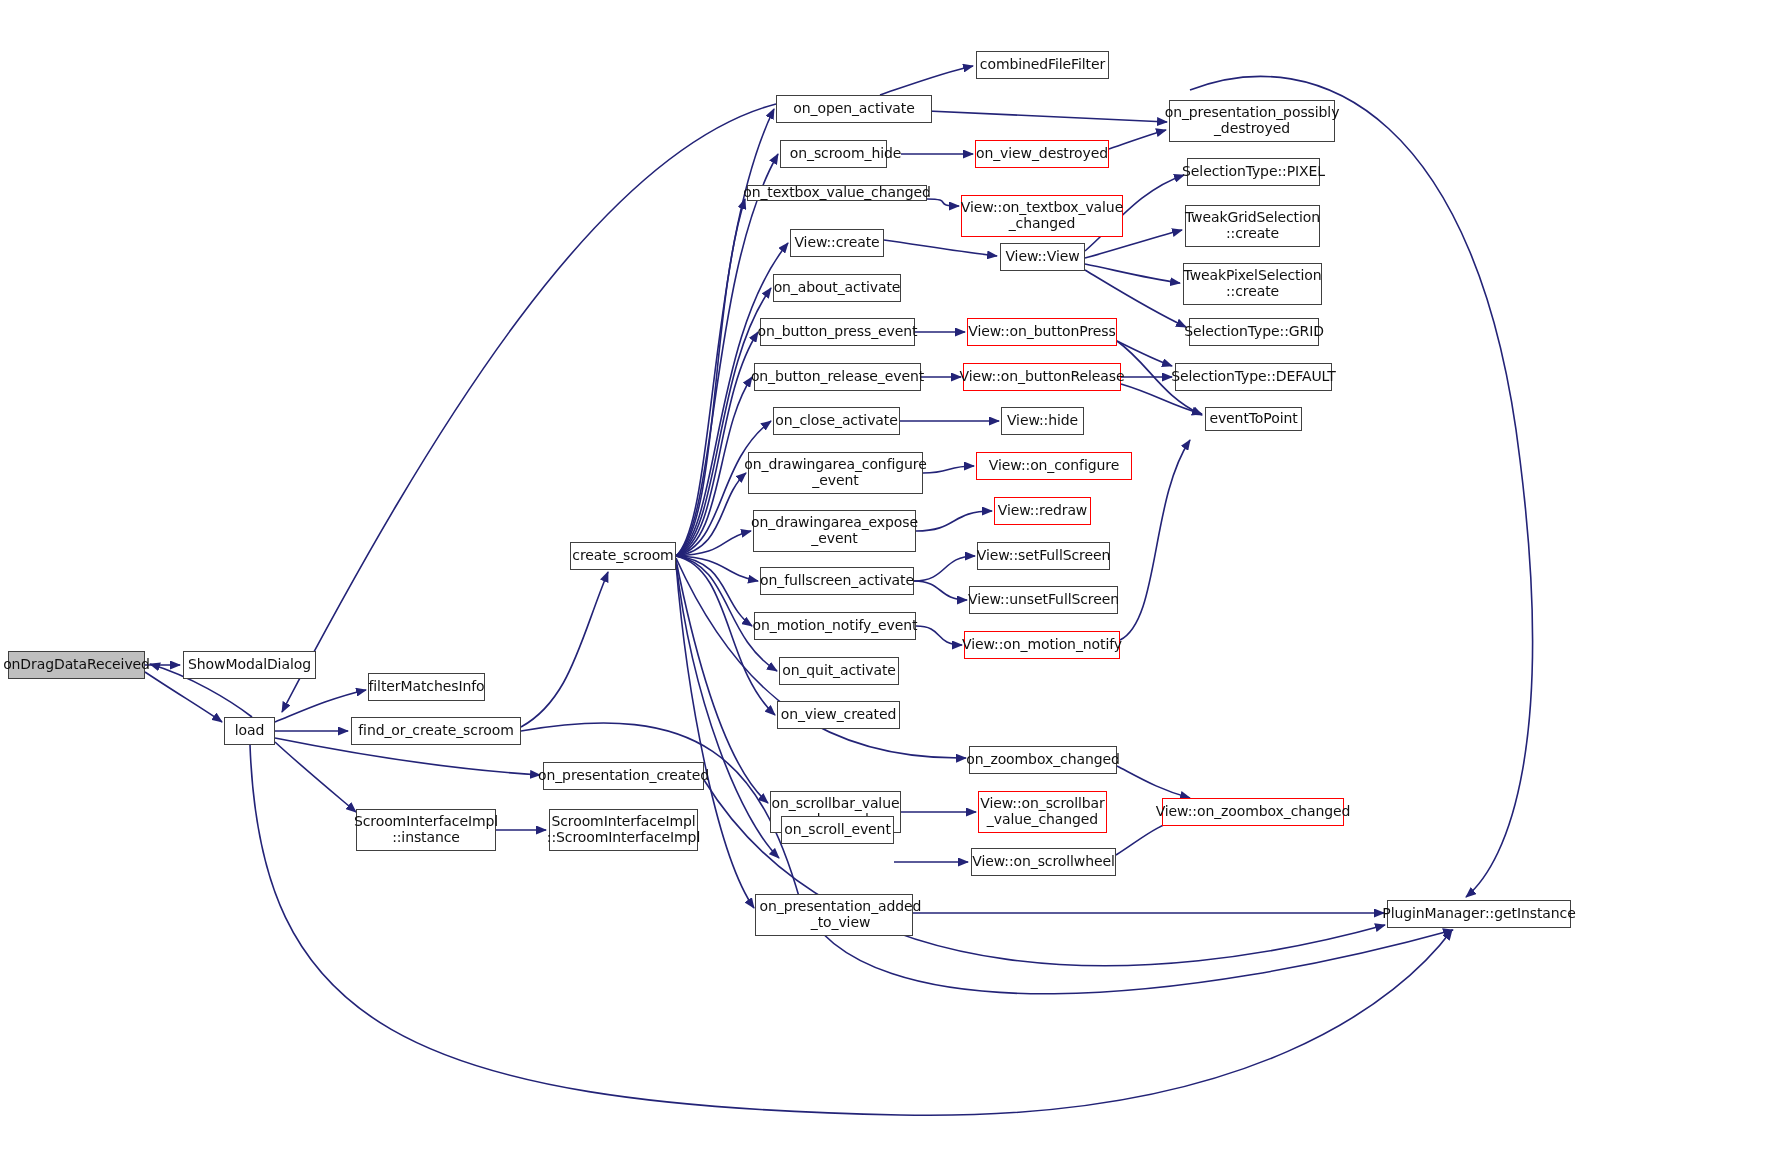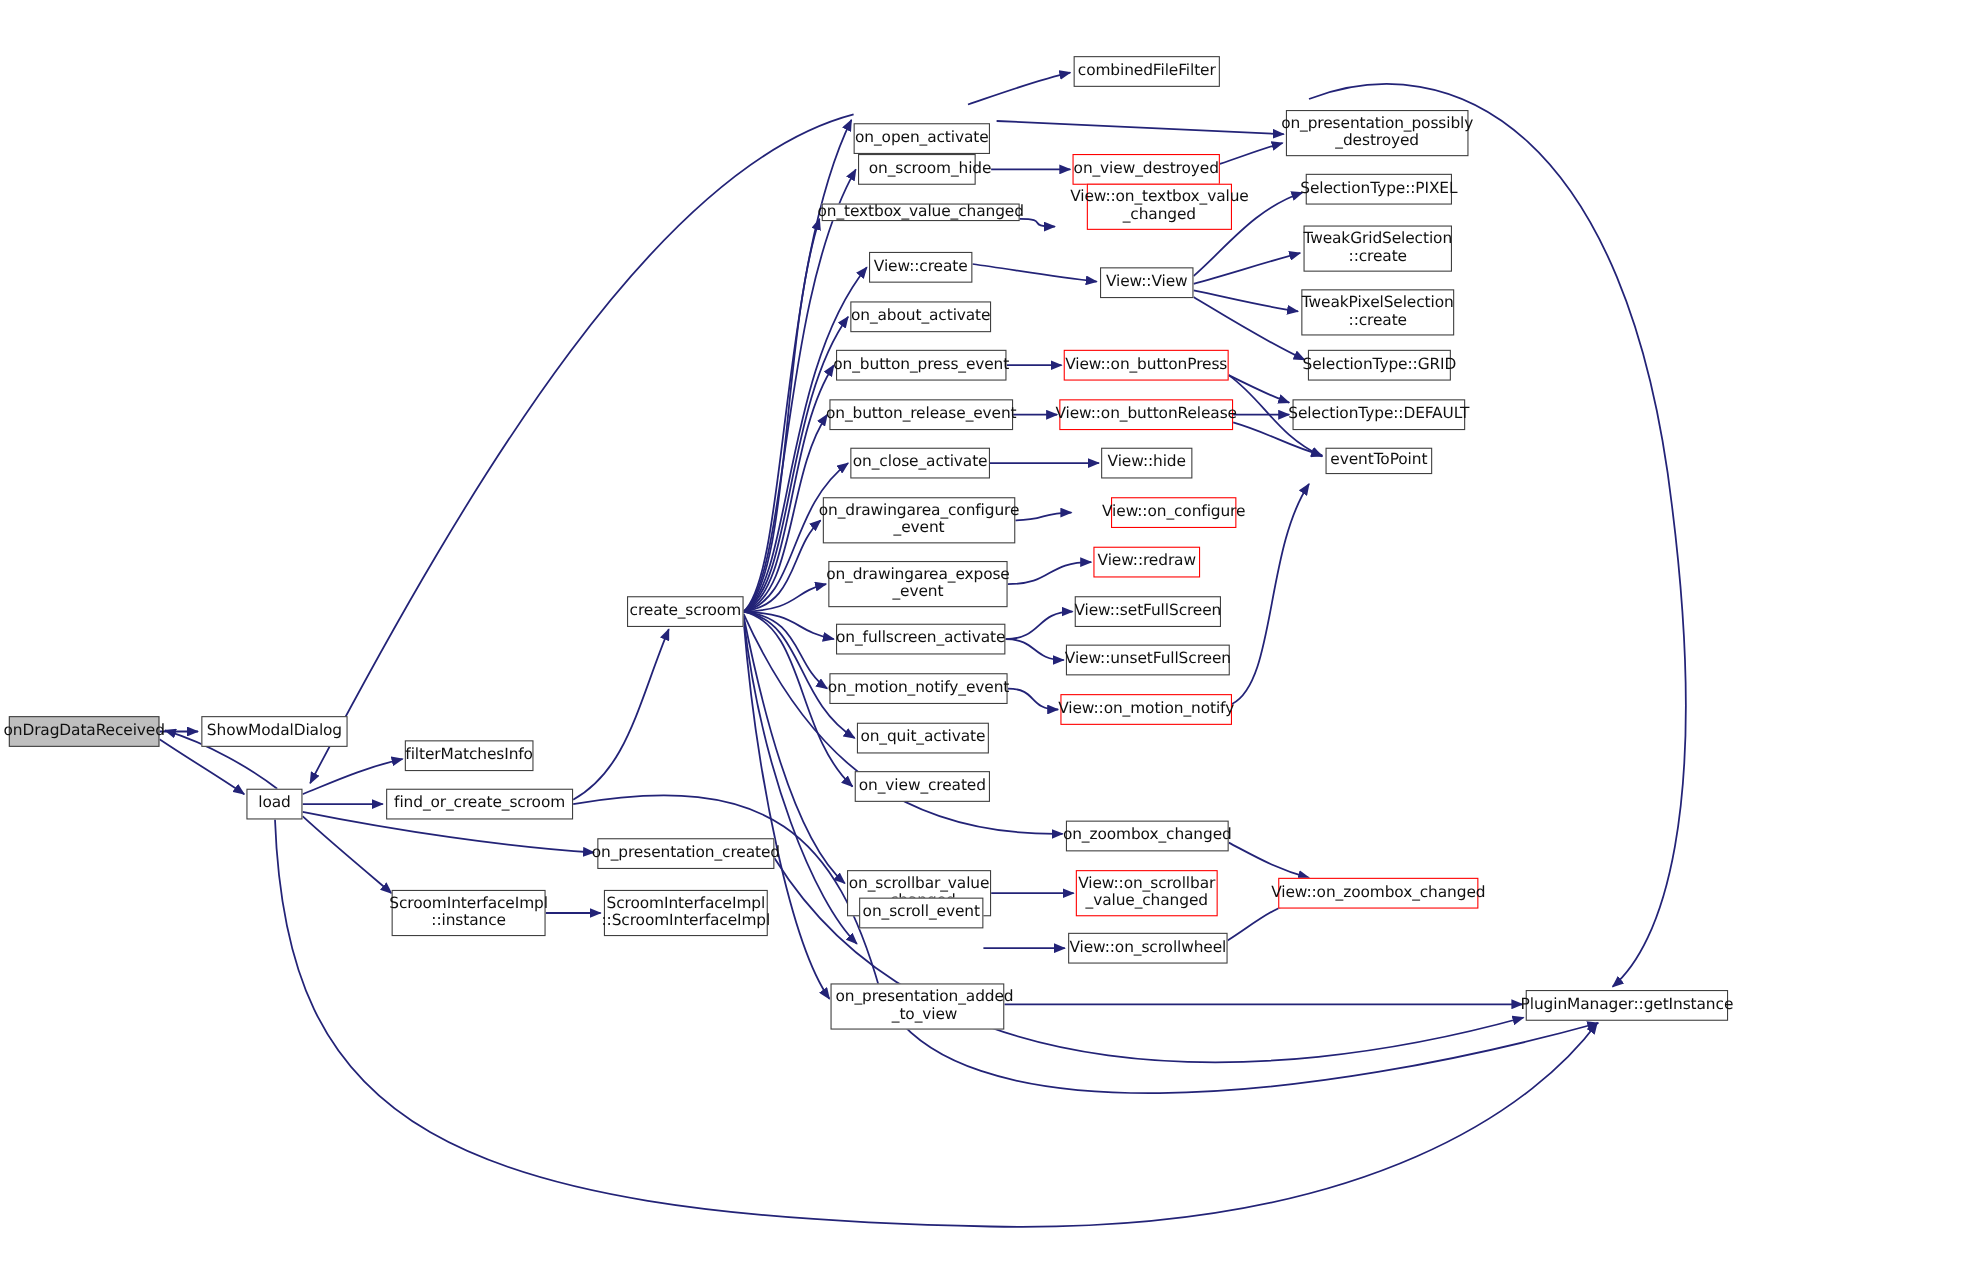--- a/index.html
+++ b/index.html
@@ -125,21 +125,21 @@
       <div class="node" style="left: 183px; top: 651px; width: 133px; height: 28px;">ShowModalDialog</div>
       <div class="node" style="left: 224px; top: 717px; width: 51px; height: 28px;">load</div>
       <div class="node" style="left: 368px; top: 673px; width: 117px; height: 28px;">filterMatchesInfo</div>
       <div class="node" style="left: 351px; top: 717px; width: 170px; height: 28px;">find_or_create_scroom</div>
       <div class="node" style="left: 543px; top: 762px; width: 161px; height: 28px;">on_presentation_created</div>
       <div class="node" style="left: 356px; top: 809px; width: 140px; height: 42px;">ScroomInterfaceImpl
 ::instance</div>
       <div class="node" style="left: 549px; top: 809px; width: 149px; height: 42px;">ScroomInterfaceImpl
 ::ScroomInterfaceImpl</div>
       <div class="node" style="left: 570px; top: 542px; width: 106px; height: 28px;">create_scroom</div>
-      <div class="node" style="left: 776px; top: 95px; width: 124px; height: 28px; margin-top: 17px;">on_open_activate</div>
+      <div class="node" style="left: 776px; top: 95px; width: 156px; height: 28px;">on_open_activate</div>
       <div class="node" style="left: 780px; top: 140px; width: 107px; height: 28px; padding-left: 24px;">on_scroom_hide</div>
       <div class="node" style="left: 747px; top: 185px; width: 180px; height: 16px;">on_textbox_value_changed</div>
       <div class="node" style="left: 790px; top: 229px; width: 94px; height: 28px;">View::create</div>
       <div class="node" style="left: 773px; top: 274px; width: 128px; height: 28px;">on_about_activate</div>
       <div class="node" style="left: 760px; top: 318px; width: 155px; height: 28px;">on_button_press_event</div>
       <div class="node" style="left: 754px; top: 363px; width: 167px; height: 28px;">on_button_release_event</div>
       <div class="node" style="left: 773px; top: 407px; width: 127px; height: 28px;">on_close_activate</div>
       <div class="node" style="left: 748px; top: 452px; width: 175px; height: 42px;">on_drawingarea_configure
 _event</div>
       <div class="node" style="left: 753px; top: 510px; width: 163px; height: 42px;">on_drawingarea_expose
@@ -148,27 +148,27 @@
       <div class="node" style="left: 754px; top: 612px; width: 162px; height: 28px;">on_motion_notify_event</div>
       <div class="node" style="left: 779px; top: 657px; width: 120px; height: 28px;">on_quit_activate</div>
       <div class="node" style="left: 777px; top: 701px; width: 123px; height: 28px;">on_view_created</div>
       <div class="node" style="left: 770px; top: 791px; width: 131px; height: 42px;">on_scrollbar_value
 _changed</div>
       <div class="node" style="left: 781px; top: 816px; width: 113px; height: 28px;">on_scroll_event</div>
       <div class="node" style="left: 755px; top: 894px; width: 158px; height: 42px; padding-left: 13px;">on_presentation_added
 _to_view</div>
       <div class="node" style="left: 976px; top: 51px; width: 133px; height: 28px;">combinedFileFilter</div>
       <div class="node red" style="left: 975px; top: 140px; width: 134px; height: 28px;">on_view_destroyed</div>
-      <div class="node red" style="left: 961px; top: 167px; width: 132px; height: 42px; margin-left: 27px;">View::on_textbox_value
+      <div class="node red" style="left: 961px; top: 195px; width: 162px; height: 42px;">View::on_textbox_value
 _changed</div>
       <div class="node" style="left: 1000px; top: 243px; width: 85px; height: 28px;">View::View</div>
       <div class="node red" style="left: 967px; top: 318px; width: 150px; height: 28px;">View::on_buttonPress</div>
       <div class="node red" style="left: 963px; top: 363px; width: 158px; height: 28px;">View::on_buttonRelease</div>
       <div class="node" style="left: 1001px; top: 407px; width: 83px; height: 28px;">View::hide</div>
-      <div class="node red" style="left: 1010px; top: 452px; width: 114px; height: 28px;">View::on_configure</div>
+      <div class="node red" style="left: 976px; top: 452px; width: 156px; height: 28px;">View::on_configure</div>
       <div class="node red" style="left: 994px; top: 497px; width: 97px; height: 28px;">View::redraw</div>
       <div class="node" style="left: 977px; top: 542px; width: 133px; height: 28px;">View::setFullScreen</div>
       <div class="node" style="left: 969px; top: 586px; width: 149px; height: 28px;">View::unsetFullScreen</div>
       <div class="node red" style="left: 964px; top: 631px; width: 156px; height: 28px;">View::on_motion_notify</div>
       <div class="node" style="left: 969px; top: 746px; width: 148px; height: 28px;">on_zoombox_changed</div>
       <div class="node red" style="left: 978px; top: 791px; width: 129px; height: 42px;">View::on_scrollbar
 _value_changed</div>
       <div class="node" style="left: 971px; top: 848px; width: 145px; height: 28px;">View::on_scrollwheel</div>
       <div class="node" style="left: 1169px; top: 100px; width: 166px; height: 42px;">on_presentation_possibly
 _destroyed</div>

